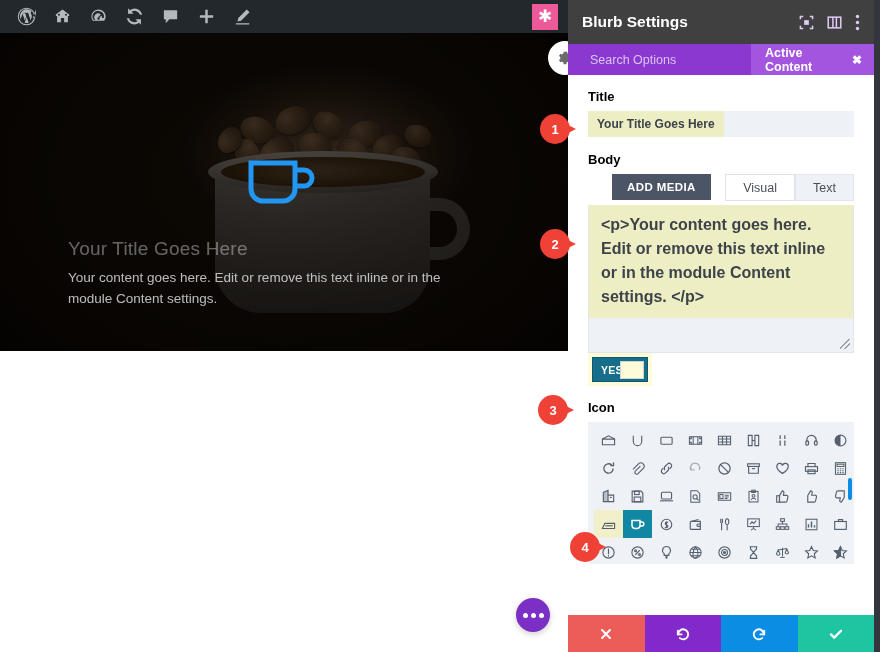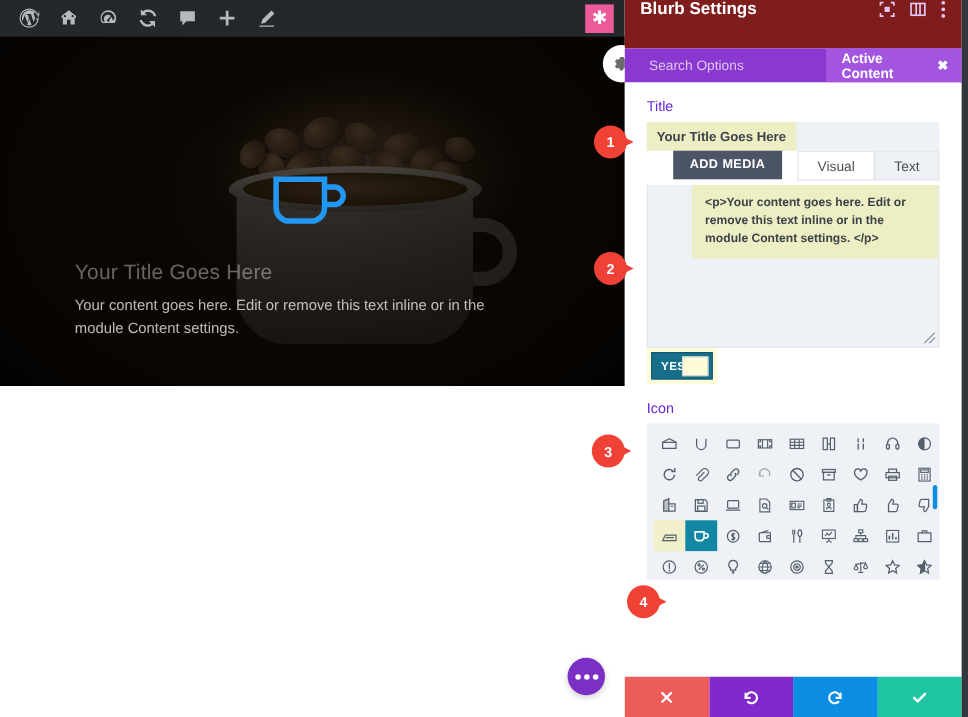--- a/index.html
+++ b/index.html
@@ -102,21 +102,21 @@
   }
   .dots-btn i { width: 5px; height: 5px; border-radius: 50%; background: #fff; display: block; }
 
   
   .panel {
     position: absolute; top: 0; left: 568px; width: 312px; height: 652px;
     background: #ffffff; border-right: 6px solid #33363c;
     display: flex; flex-direction: column; z-index: 10;
   }
   .panel-head {
-    height: 44px; background: #7f1d1d; display: flex; align-items: flex-start;
+    height: 44px; background: #404040; display: flex; align-items: center;
     padding: 0 14px; flex: none;
   }
   .panel-title { color: #fff; font-size: 15.5px; font-weight: bold; flex: 1; }
   .panel-head-icons { display: flex; align-items: center; gap: 13px; }
   .ph-icon { color: #e3c9f7; display: flex; align-items: center; cursor: pointer; }
 
   .panel-search {
     height: 31px; background: #8a38d0; display: flex; align-items: center;
     flex: none; position: relative;
   }
@@ -131,21 +131,21 @@
     font-weight: bold; display: flex; align-items: center; gap: 9px;
     padding: 0 12px 0 14px;
   }
   .ac-close { font-size: 12px; }
 
   .panel-body {
     flex: 1; overflow: hidden; background: #fff; padding: 14px 20px 0 20px;
     position: relative;
   }
   .field-label {
-    font-size: 13px; color: #6d28d9; margin-bottom: 7px; font-weight: 400;
+    font-size: 13px; color: #000000; margin-bottom: 7px; font-weight: 700;
   }
   .text-field {
     height: 26px; background: #eef1f6; border: none; width: 100%;
     display: flex; align-items: center;
   }
   .hl {
     background: #eeeec4; height: 100%; display: flex; align-items: center;
     padding: 0 9px; font-size: 12px; color: #3d4349; font-weight: bold;
   }
   .body-row {
@@ -162,22 +162,22 @@
   .tab {
     font-size: 12.5px; color: #4a4f55; padding: 6px 17px 5px 17px;
     border: 1px solid #dfe2e6; background: #fff; cursor: pointer;
   }
   .tab.inactive { background: #eef1f6; border-color: #e2e5e9; }
   .editor {
     width: 100%; height: 148px; background: #eef1f6; position: relative;
     border: 1px solid #e2e5e9; border-top: none; overflow: hidden;
   }
   .editor-hl {
-    background: #eeeec4; padding: 8px 10px 9px 12px; font-size: 11px;
-    line-height: 1.5; color: #3d4349; font-weight: bold; margin-left: 40px;
+    background: #eeeec4; padding: 8px 10px 9px 12px; font-size: 16px;
+    line-height: 1.5; color: #3d4349; font-weight: bold;
   }
   .resize-grip {
     position: absolute; right: 3px; bottom: 3px; width: 10px; height: 10px;
     background:
       linear-gradient(135deg, transparent 45%, #9aa2ab 45%, #9aa2ab 55%, transparent 55%),
       linear-gradient(135deg, transparent 70%, #9aa2ab 70%, #9aa2ab 80%, transparent 80%);
   }
   .toggle-wrap {
     background: #fdfbd8; display: inline-flex; padding: 4px; 
   }
@@ -373,20 +373,21 @@
       </div>
     </div>
 
     <div class="panel-body">
 
       <div class="field-label">Title</div>
       <div class="text-field">
         <span class="hl">Your Title Goes Here</span>
       </div>
 
+      <div class="field-label" style="margin-top:15px;">Body</div>
 
       <div class="body-row">
         <button class="add-media">ADD MEDIA</button>
         <div class="tabs">
           <div class="tab">Visual</div>
           <div class="tab inactive">Text</div>
         </div>
       </div>
 
       <div class="editor">

